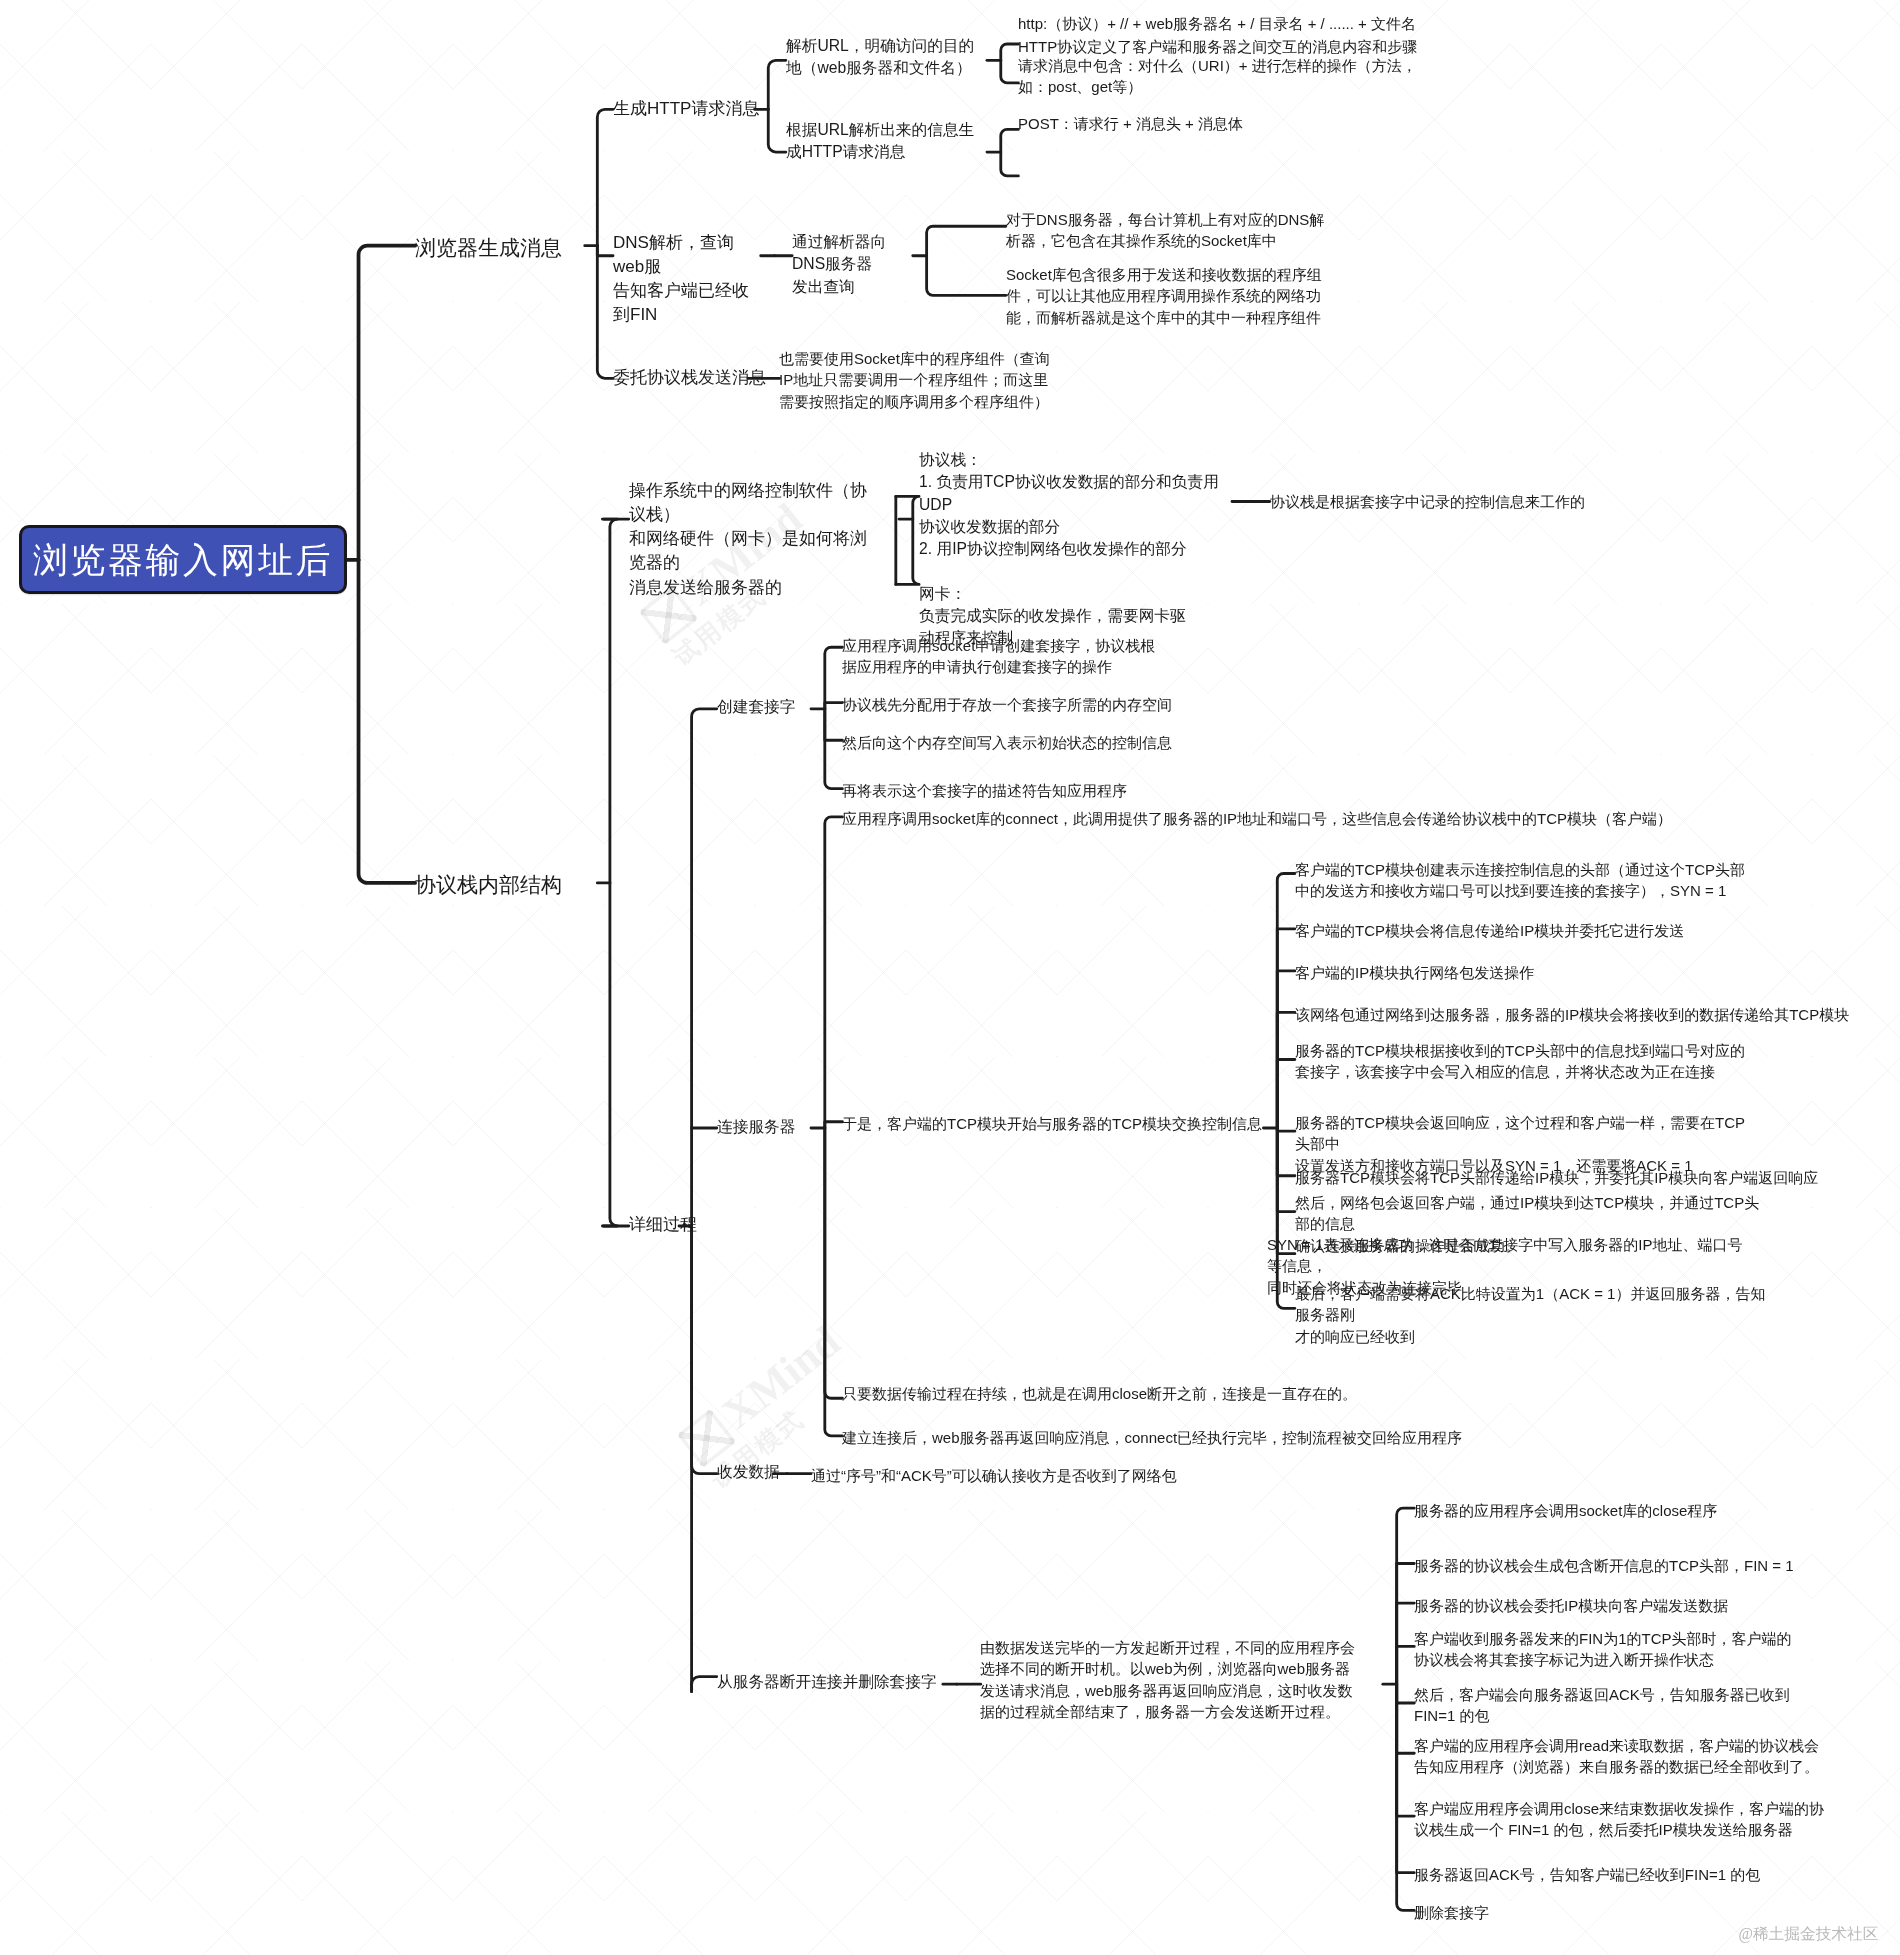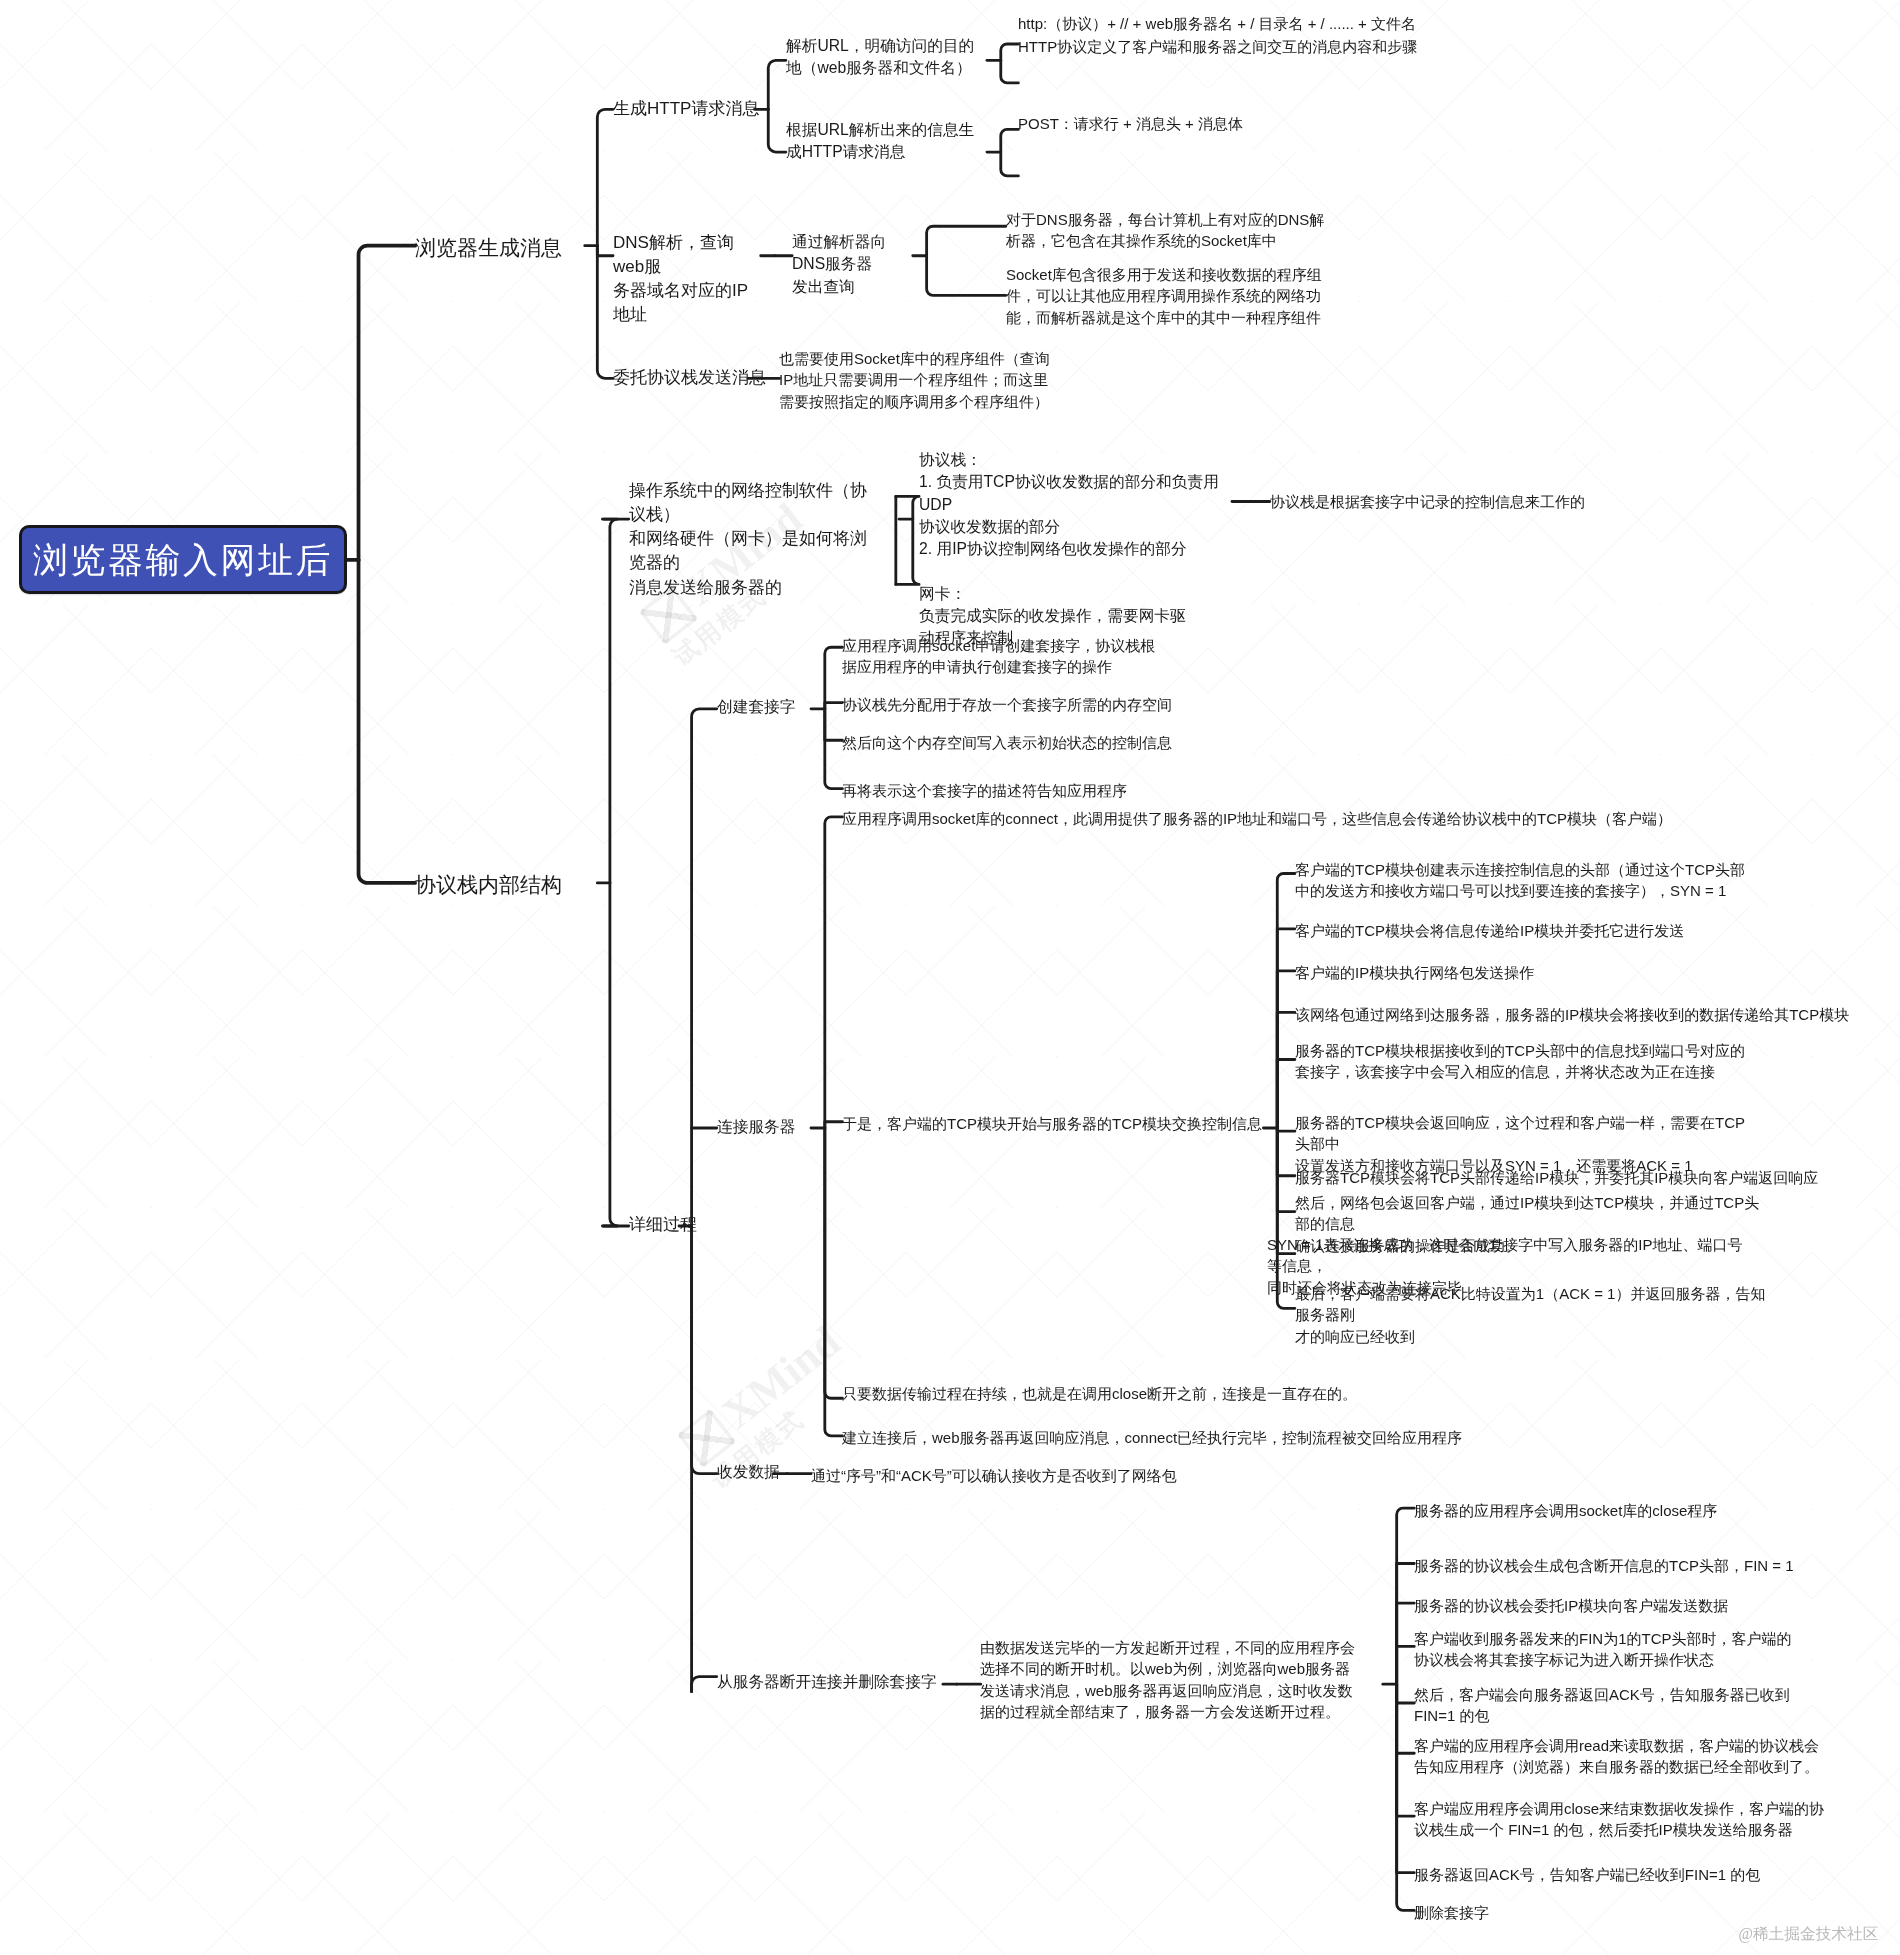--- a/index.html
+++ b/index.html
@@ -183,30 +183,32 @@
 
 <div id="canvas">
 
   <div class="node root">浏览器输入网址后</div>
 
   <div class="node lvl1" style="left:415px; top:233px;">浏览器生成消息</div>
   <div class="node lvl1" style="left:415px; top:870px;">协议栈内部结构</div>
 
   <div class="node lvl2" style="left:613px; top:97px;">生成HTTP请求消息</div>
   <div class="node lvl2" style="left:613px; top:231px; width:148px;">DNS解析，查询web服
-务器域名对应的IP地址</div>
+告知客户端已经收到FIN</div>
   <div class="node lvl2" style="left:613px; top:366px;">委托协议栈发送消息</div>
 
   <div class="node lvl3" style="left:786px; top:35px; width:201px;">解析URL，明确访问的目的
 地（web服务器和文件名）</div>
   <div class="node lvl3" style="left:786px; top:119px; width:201px;">根据URL解析出来的信息生
 成HTTP请求消息</div>
 
   <div class="node lvl4" style="left:1018px; top:12.6px;">http:（协议）+ // + web服务器名 + / 目录名 + / ...... + 文件名</div>
   <div class="node lvl4" style="left:1018px; top:36px;">HTTP协议定义了客户端和服务器之间交互的消息内容和步骤</div>
+  <div class="node lvl4" style="left:1018px; top:55px; width:440px;">请求消息中包含：对什么（URI）+ 进行怎样的操作（方法，
+如：post、get等）</div>
   <div class="node lvl4" style="left:1018px; top:113px;">POST：请求行 + 消息头 + 消息体</div>
 
   <div class="node lvl3" style="left:792px; top:231px; width:123px;">通过解析器向DNS服务器
 发出查询</div>
   <div class="node lvl4" style="left:1006px; top:209px; width:352px;">对于DNS服务器，每台计算机上有对应的DNS解
 析器，它包含在其操作系统的Socket库中</div>
   <div class="node lvl4" style="left:1006px; top:264px; width:352px;">Socket库包含很多用于发送和接收数据的程序组
 件，可以让其他应用程序调用操作系统的网络功
 能，而解析器就是这个库中的其中一种程序组件</div>
 

